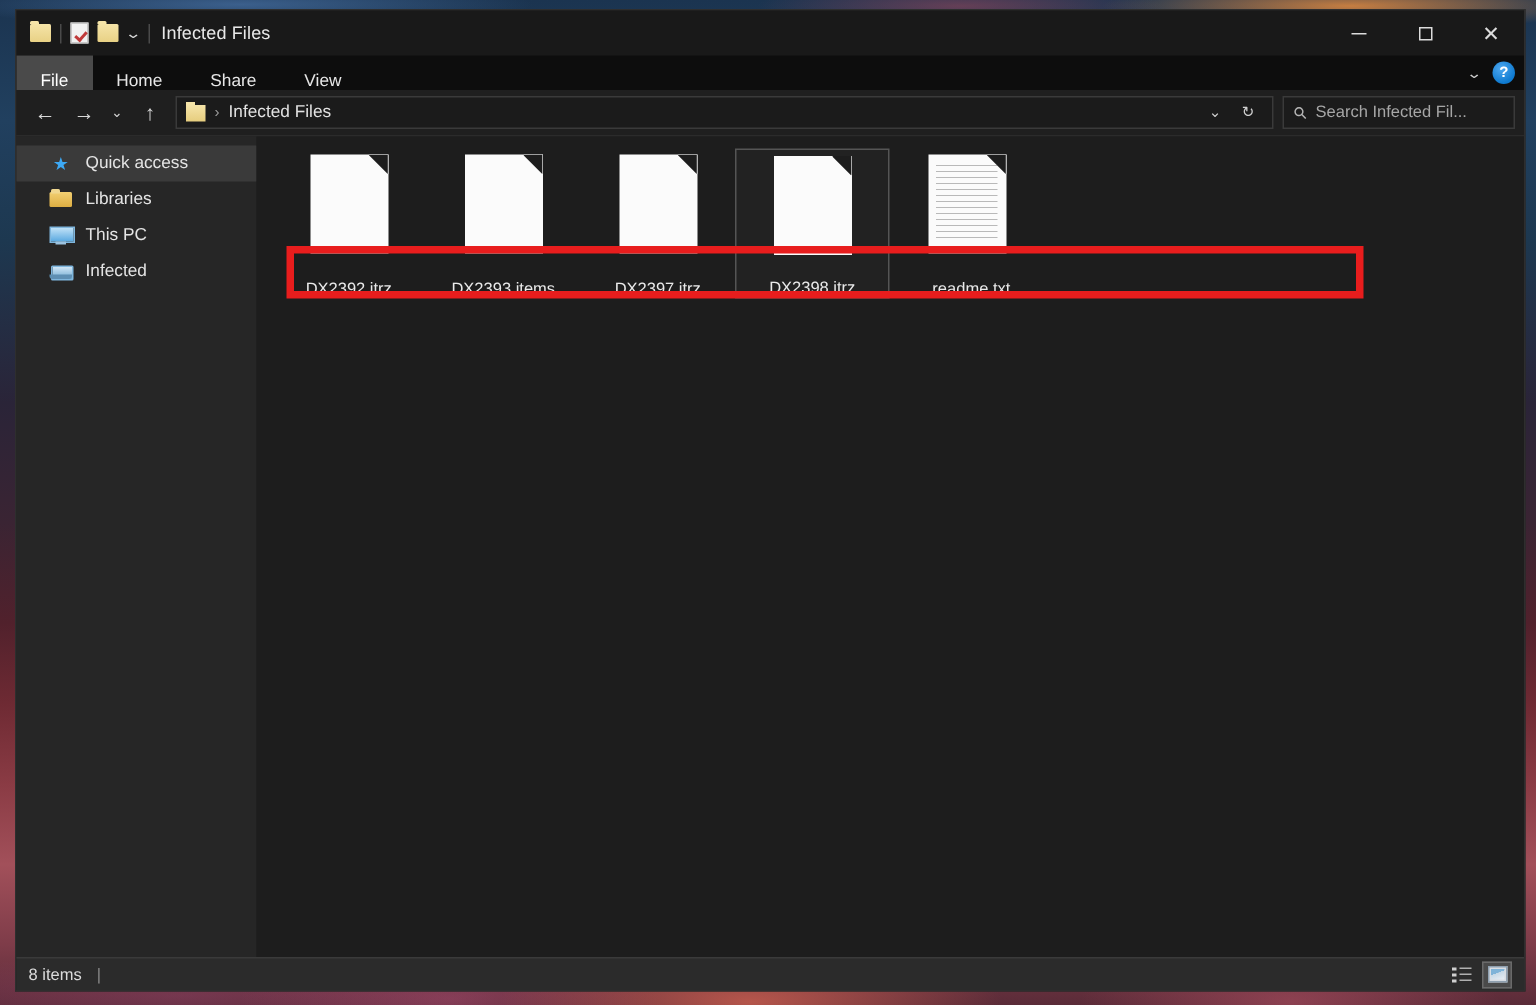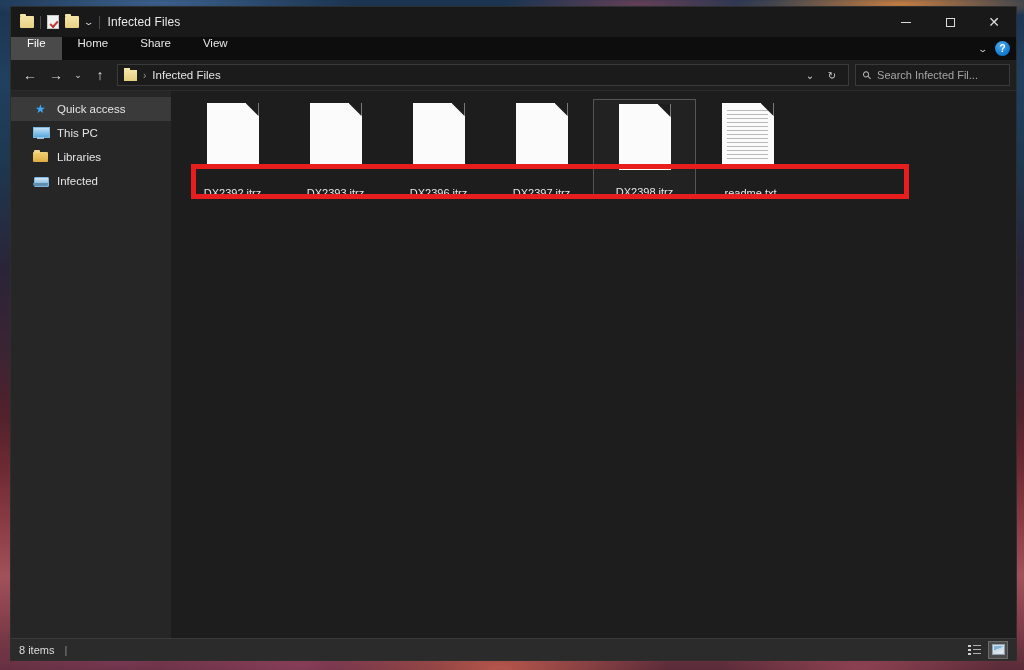--- a/index.html
+++ b/index.html
@@ -92,21 +92,21 @@
   .max-glyph { width:9px; height:9px; border:1px solid #dcdcdc; }
   .close-glyph { font-size:14px; }
 
   
   .ribbon {
     height: 23px; flex: 0 0 23px;
     background: #0d0d0d;
     display:flex; align-items:stretch; position:relative;
   }
   .rtab {
-    padding: 0 16px; display:flex; align-items:flex-start;
+    padding: 0 16px; display:flex; align-items:flex-end;
     color:#e6e6e6; font-size:11.5px;
   }
   .rtab.active { background:#4a4a4a; color:#ffffff; }
   .ribbon-right {
     position:absolute; right:6px; top:0; height:23px;
     display:flex; align-items:center; gap:8px;
   }
   .ribbon-chev { color:#d0d0d0; font-size:9px; transform: scaleX(1.4); }
   .help-btn {
     width:15px; height:15px; border-radius:50%;
@@ -350,26 +350,26 @@
   </div>
 
   <div class="body">
 
     <div class="sidebar">
       <div class="sb-item selected">
         <div class="ic ic-star">★</div>
         <span>Quick access</span>
       </div>
       <div class="sb-item">
+        <div class="ic ic-lib"></div>
+        <span>Libraries</span>
+      </div>
+      <div class="sb-item">
         <div class="ic ic-pc"></div>
         <span>This PC</span>
-      </div>
-      <div class="sb-item">
-        <div class="ic ic-lib"></div>
-        <span>Libraries</span>
       </div>
       <div class="sb-item">
         <div class="ic ic-net"></div>
         <span>Infected</span>
       </div>
     </div>
 
     <div class="content">
       <div class="filegrid">
 
@@ -379,32 +379,25 @@
             <div class="doc-fold"></div>
           </div>
           <div class="file-label">DX2392.itrz</div>
         </div>
 
         <div class="file">
           <div class="file-icon-wrap">
             <div class="doc"></div>
             <div class="doc-fold"></div>
           </div>
-          <div class="file-label">DX2393.itrz</div>
-        </div>
-
-
-
-        <div class="file">
-          <div class="file-icon-wrap">
-            <div class="doc"></div>
-            <div class="doc-fold"></div>
-          </div>
-          <div class="file-label">DX2396.itrz</div>
-        </div>
+          <div class="file-label">DX2393.items</div>
+        </div>
+
+
+
 
         <div class="file">
           <div class="file-icon-wrap">
             <div class="doc"></div>
             <div class="doc-fold"></div>
           </div>
           <div class="file-label">DX2397.itrz</div>
         </div>
 
         <div class="file selected">

